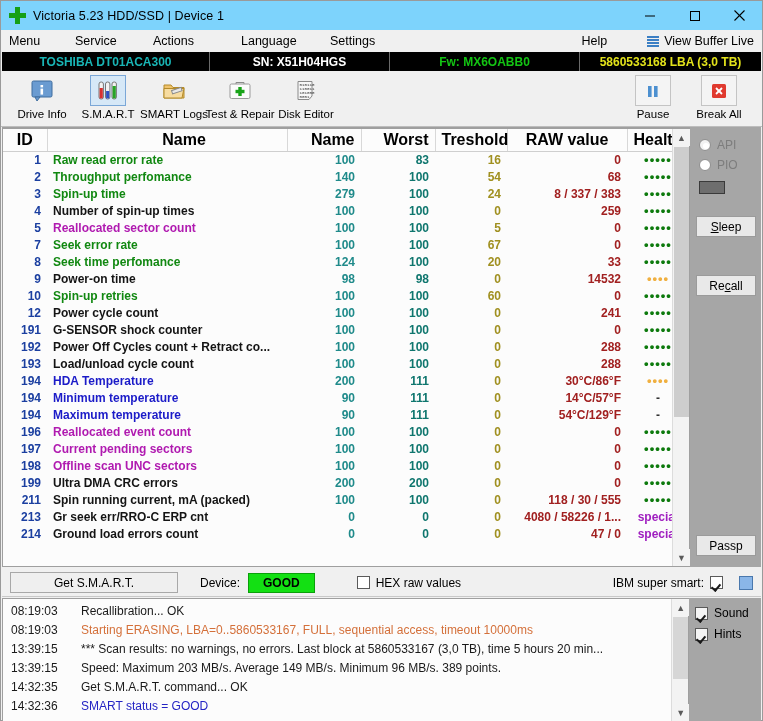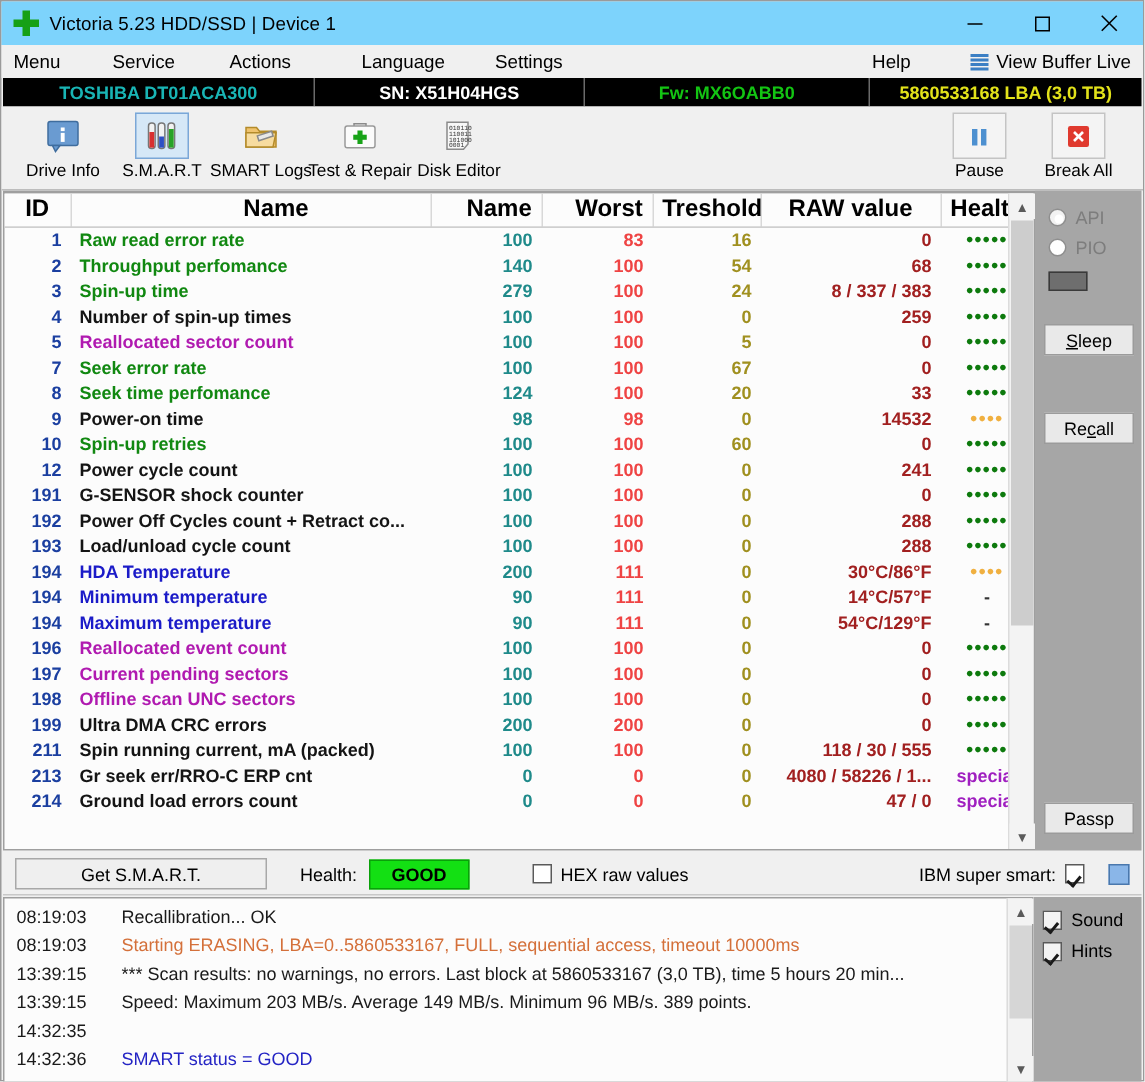--- a/index.html
+++ b/index.html
@@ -165,21 +165,21 @@
   .col-id    { width: 44px;  text-align: right; }
   .col-name  { width: 240px; text-align: left; }
   .col-value { width: 74px;  text-align: right; }
   .col-worst { width: 74px;  text-align: right; }
   .col-thr   { width: 72px;  text-align: right; }
   .col-raw   { width: 120px; text-align: right; }
   .col-health{ width: 62px;  text-align: center; }
 
   td.id     { color: #1b3fa0; }
   td.value  { color: #1f8a8a; }
-  td.worst  { color: #ef4444; }
+  td.worst  { color: #0f766e; }
   td.thr    { color: #a09020; }
   td.raw    { color: #a12020; }
   td.health { text-align: center; }
 
   .nm-green  { color: #118811; }
   .nm-black  { color: #141414; }
   .nm-purple { color: #b01ab0; }
   .nm-blue   { color: #1b1bc8; }
 
   .dots { letter-spacing: 1px; font-size: 13px; line-height: 1; }
@@ -712,21 +712,21 @@
         <span>Re<u>c</u>all</span>
       </div>
       <div class="sbtn" style="top:408px">
         <span>Passp</span>
       </div>
     </div>
   </div>
 
   <div class="statusstrip">
     <div class="getsmart">Get S.M.A.R.T.</div>
-    <span class="st-label">Health:</span>
+    <span class="st-label">Device:</span>
     <span class="st-good">GOOD</span>
     <span class="cbrow" style="margin-left:42px">
       <span class="cb"></span>
       <span>HEX raw values</span>
     </span>
     <span class="cbrow" style="margin-left:auto;margin-right:8px">
       <span>IBM super smart:</span>
       <span class="cb on"></span>
       <span class="bluesq"></span>
     </span>
@@ -746,20 +746,21 @@
   <div class="logline">
     <span class="logtime">13:39:15</span>
     <span class="logmsg lg-black">*** Scan results: no warnings, no errors. Last block at 5860533167 (3,0 TB), time 5 hours 20 min...</span>
   </div>
   <div class="logline">
     <span class="logtime">13:39:15</span>
     <span class="logmsg lg-black">Speed: Maximum 203 MB/s. Average 149 MB/s. Minimum 96 MB/s. 389 points.</span>
   </div>
   <div class="logline">
     <span class="logtime">14:32:35</span>
+    <span class="logmsg lg-black">Get S.M.A.R.T. command... OK</span>
   </div>
   <div class="logline">
     <span class="logtime">14:32:36</span>
     <span class="logmsg lg-blue">SMART status = GOOD</span>
   </div>
         </div>
       <div class="tscroll">
         <div class="arrow">▲</div>
         <div class="thumb" style="top:18px;height:62px;background:#d6d6d6"></div>
         <div class="arrow bot">▼</div>

